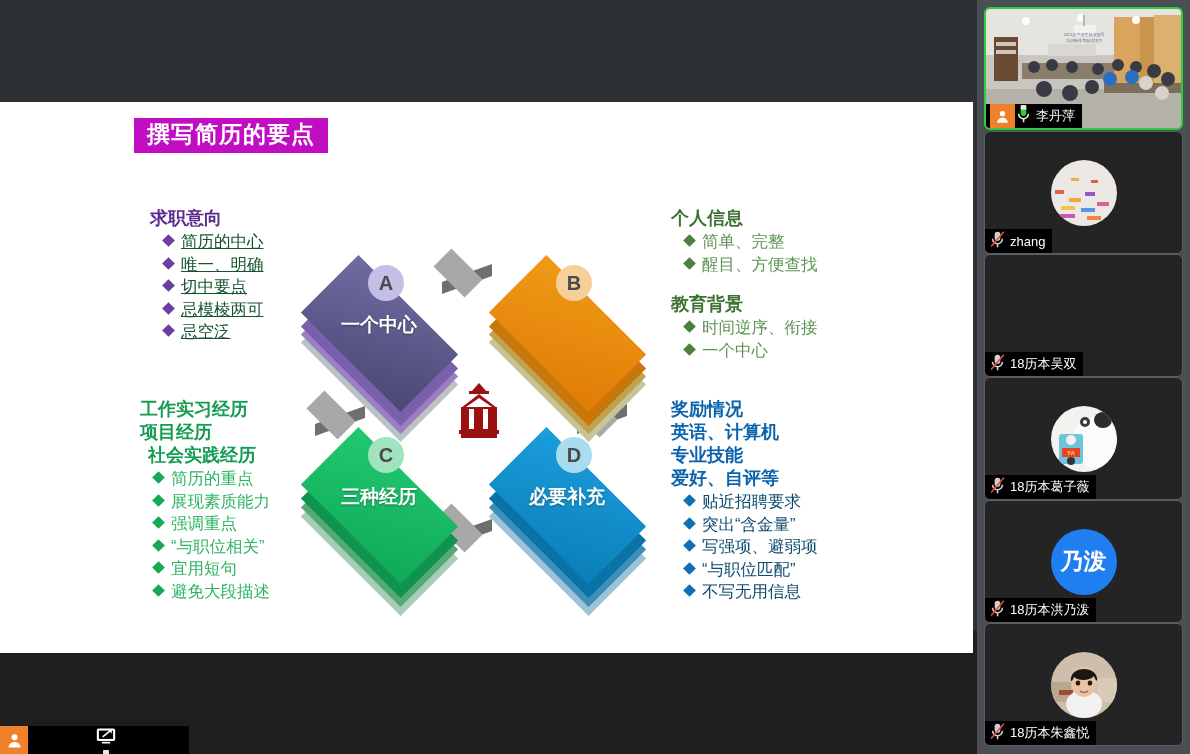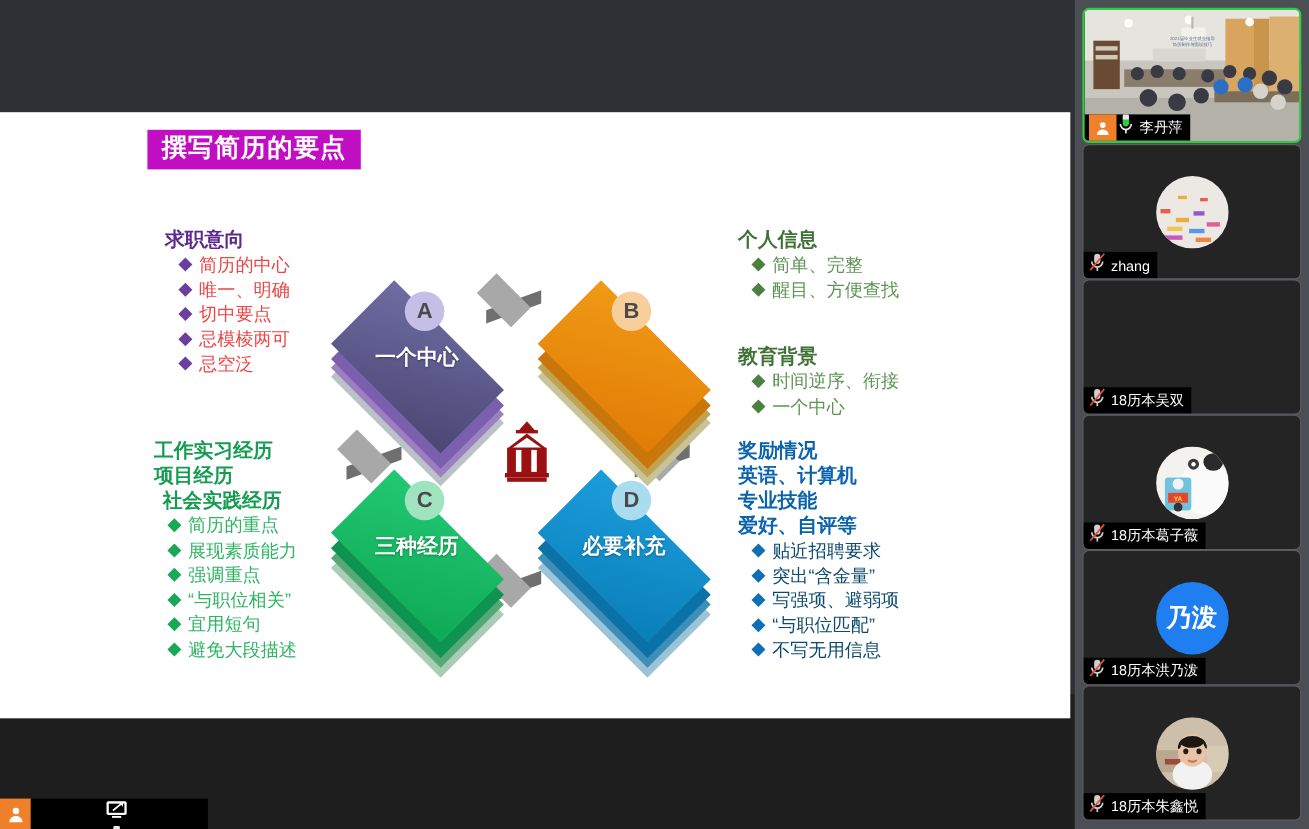--- a/index.html
+++ b/index.html
@@ -12,21 +12,21 @@
 
   .title-banner{position:absolute;left:134px;top:118px;background:#c20ec2;padding:5px 13px 7px 13px;}
   .title-banner span{color:#ffffff;font-size:23px;font-weight:bold;letter-spacing:1px;line-height:1;}
 
   .txtblock{position:absolute;}
   .hd{font-size:18px;font-weight:bold;line-height:23px;white-space:nowrap;}
   .bl{font-size:16.5px;line-height:22.5px;white-space:nowrap;display:flex;align-items:flex-start;}
   .bl .dia{display:inline-block;width:9px;height:9px;transform:rotate(45deg);margin:6px 8px 0 14px;flex:none;}
 
   .purple .hd{color:#5c2a8e;}
-  .purple .bl{color:#ef4444;}
+  .purple .bl{color:#14532d;text-decoration:underline;}
   .purple .dia{background:#6b3fa0;}
   .green .hd{color:#3f7234;}
   .green .bl{color:#5e9455;}
   .green .dia{background:#4b8040;}
   .greenL .hd{color:#159b52;}
   .greenL .bl{color:#2db563;}
   .greenL .dia{background:#18a957;}
   .blue .hd{color:#0b63ad;}
   .blue .bl{color:#0c4a6e;}
   .blue .dia{background:#0f6fb5;}
@@ -134,21 +134,21 @@
         <div class="bl">
             <i class="dia"></i>
             <span>简单、完整</span>
           </div>
         <div class="bl">
             <i class="dia"></i>
             <span>醒目、方便查找</span>
           </div>
       </div>
 
-      <div class="txtblock green" style="left:671px;top:191px;margin-top:20px;">
+      <div class="txtblock green" style="left:671px;top:191px;">
         <div class="hd">教育背景</div>
         <div class="bl">
             <i class="dia"></i>
             <span>时间逆序、衔接</span>
           </div>
         <div class="bl">
             <i class="dia"></i>
             <span>一个中心</span>
           </div>
       </div>

